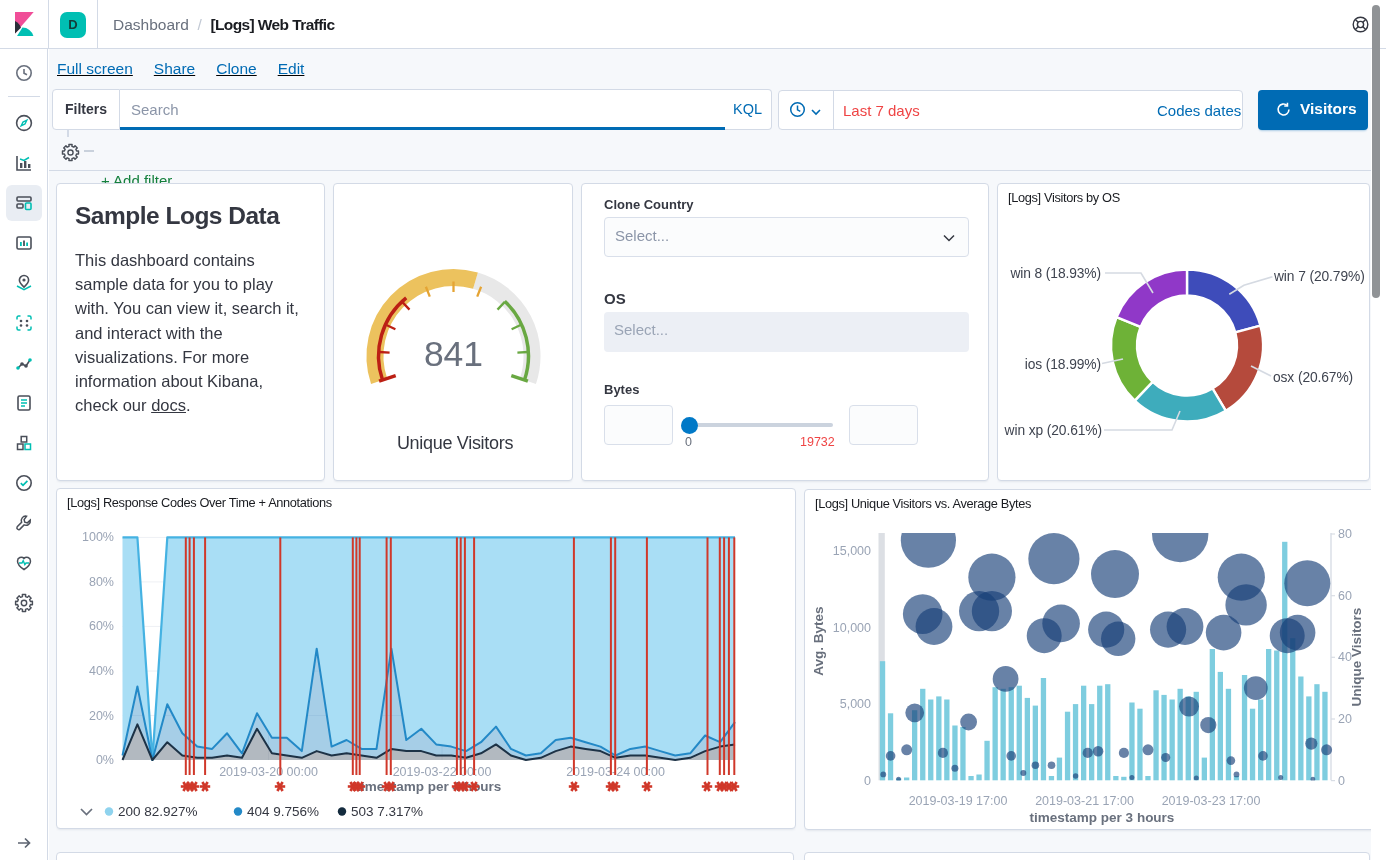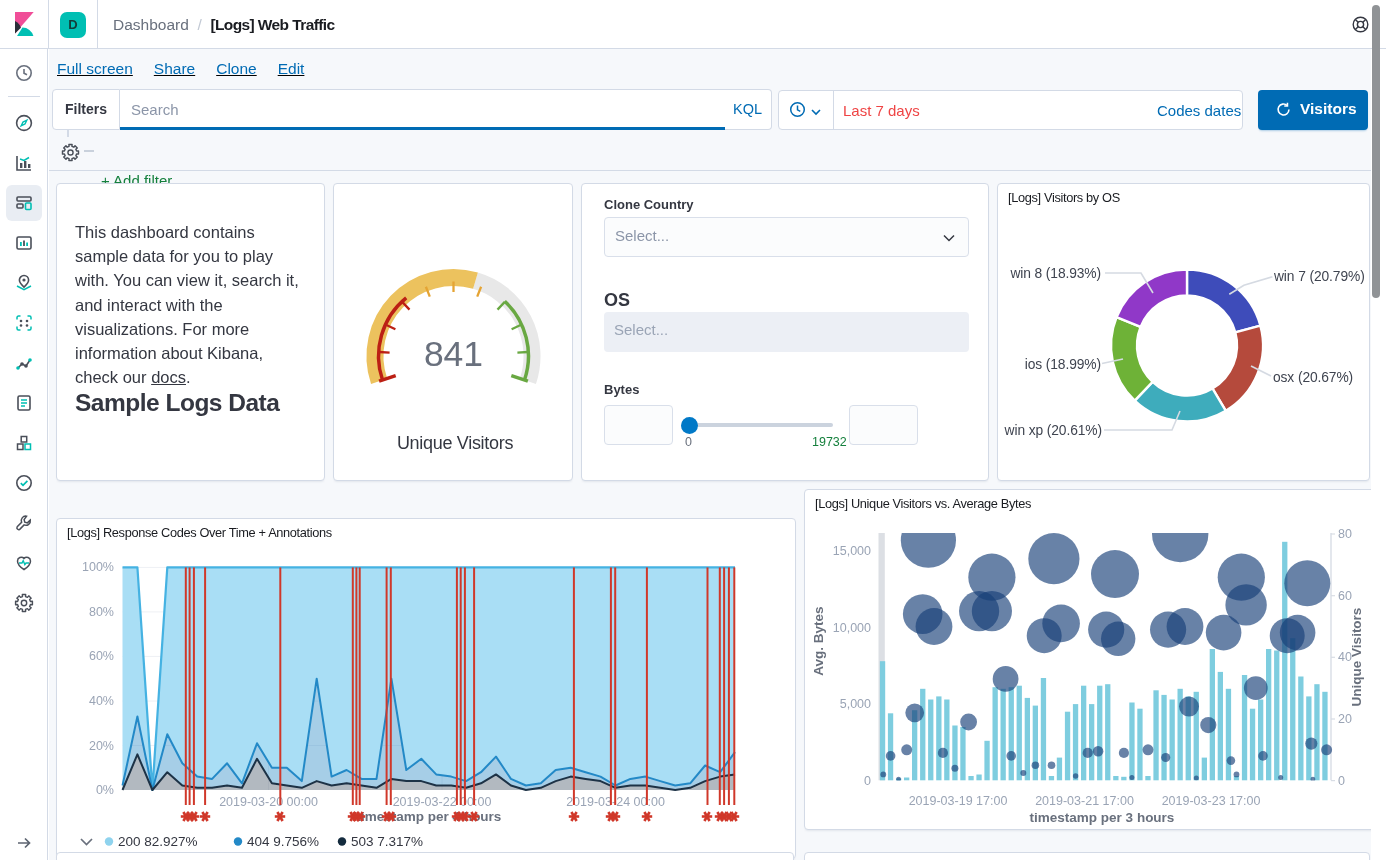--- a/index.html
+++ b/index.html
@@ -140,22 +140,22 @@
 <div class="abs" style="left:61px;top:143px;"><svg width="19" height="19" viewBox="0 0 20 20">
       <path d="M8.32,1.57 L11.68,1.57 L11.51,3.58 L13.47,4.39 L14.78,2.85 L17.15,5.22 L15.61,6.53 L16.42,8.49 L18.43,8.32 L18.43,11.68 L16.42,11.51 L15.61,13.47 L17.15,14.78 L14.78,17.15 L13.47,15.61 L11.51,16.42 L11.68,18.43 L8.32,18.43 L8.49,16.42 L6.53,15.61 L5.22,17.15 L2.85,14.78 L4.39,13.47 L3.58,11.51 L1.57,11.68 L1.57,8.32 L3.58,8.49 L4.39,6.53 L2.85,5.22 L5.22,2.85 L6.53,4.39 L8.49,3.58 Z" fill="none" stroke="#4a4f59" stroke-width="1.5" stroke-linejoin="round"></path>
       <circle cx="10" cy="10" r="2.7" fill="none" stroke="#4a4f59" stroke-width="1.5"></circle>
     </svg></div>
 <div class="abs" style="left:84px;top:150px;width:10px;height:1.5px;background:#c9d1dc;"></div>
 <div class="abs" style="left:101px;top:152px;font-size:15px;color:#15803d;margin-top:20px;">+ Add filter</div>
 <div class="abs" style="left:49px;top:170px;width:1337px;height:1px;background:#d3dae6;"></div>
 
 <div class="panel" style="left:56px;top:183px;width:269px;height:298px;">
   <div style="position:absolute;left:18px;top:18px;width:233px;">
+    <div style="font-size:24.5px;font-weight:bold;color:#343741;letter-spacing:-0.5px;">Sample Logs Data</div>
     <div style="margin-top:18px;font-size:16.5px;line-height:24.2px;color:#343741;">This dashboard contains sample data for you to play with. You can view it, search it, and interact with the visualizations. For more information about Kibana, check our <span style="text-decoration:underline;">docs</span>.</div>
-    <div style="font-size:24.5px;font-weight:bold;color:#343741;letter-spacing:-0.5px;">Sample Logs Data</div>
   </div>
 </div>
 
 <div class="panel" style="left:333px;top:183px;width:240px;height:298px;"><svg width="240" height="298" viewBox="0 0 240 298" font-family="Liberation Sans, sans-serif">
       <path d="M 141.5 96.7 A 78.5 78.5 0 0 1 193.9 197.2" fill="none" stroke="#e8e8e8" stroke-width="17" stroke-linecap="butt"></path>
       <path d="M 45.1 197.2 A 78.5 78.5 0 0 1 141.5 96.7" fill="none" stroke="#ecc25e" stroke-width="17" stroke-linecap="butt"></path>
       <path d="M 48.5 196 A 75 75 0 0 1 72.2 113.8" fill="none" stroke="#bc2014" stroke-width="3.5" stroke-linecap="butt"></path>
       <path d="M 170.7 117.2 A 75 75 0 0 1 190.5 196" fill="none" stroke="#69a842" stroke-width="3.5" stroke-linecap="butt"></path>
       <line x1="45.1" y1="197.2" x2="61.7" y2="191.6" stroke="#bc2014" stroke-width="3.5"></line>
       <line x1="45.1" y1="168" x2="55.6" y2="168.6" stroke="#bc2014" stroke-width="2.3"></line>
@@ -173,31 +173,31 @@
     </svg></div>
 
 <div class="panel" style="left:581px;top:183px;width:408px;height:298px;">
   <div class="abs" style="left:22px;top:13px;font-size:13px;font-weight:bold;color:#343741;">Clone Country</div>
   <div class="abs" style="left:22px;top:33px;width:365px;height:40px;background:#fbfcfd;border:1px solid #d9dfea;border-radius:4px;">
     <div class="abs" style="left:10px;top:9px;font-size:15px;color:#8b95a8;">Select...</div>
     <div class="abs" style="right:12px;top:13px;"><svg width="14" height="14" viewBox="0 0 14 14">
           <path d="M2 4.5l5 5 5-5" fill="none" stroke="#343741" stroke-width="1.5"></path>
         </svg></div>
   </div>
-  <div class="abs" style="left:22px;top:106px;font-size:18px;font-weight:bold;color:#343741;">OS</div>
+  <div class="abs" style="left:22px;top:106px;font-size:15px;font-weight:bold;color:#343741;">OS</div>
   <div class="abs" style="left:22px;top:128px;width:365px;height:40px;background:#eceff5;border-radius:4px;">
     <div class="abs" style="left:10px;top:9px;font-size:15px;color:#9aa4b5;">Select...</div>
   </div>
   <div class="abs" style="left:22px;top:198px;font-size:13px;font-weight:bold;color:#343741;">Bytes</div>
   <div class="abs" style="left:22px;top:221px;width:69px;height:40px;background:#fbfcfd;border:1px solid #d9dfea;border-radius:4px;"></div>
   <div class="abs" style="left:267px;top:221px;width:69px;height:40px;background:#fbfcfd;border:1px solid #d9dfea;border-radius:4px;"></div>
   <div class="abs" style="left:107px;top:239px;width:144px;height:4px;background:#cbd3de;border-radius:2px;"></div>
   <div class="abs" style="left:99px;top:232.5px;width:17px;height:17px;border-radius:50%;background:#0179c7;"></div>
   <div class="abs" style="left:103px;top:251px;font-size:12.5px;color:#69707d;">0</div>
-  <div class="abs" style="left:230px;top:251px;font-size:12.5px;color:#15803d;">19732</div>
+  <div class="abs" style="left:218px;top:251px;font-size:12.5px;color:#ef4444;">19732</div>
 </div>
 
 <div class="panel" style="left:997px;top:183px;width:373px;height:298px;">
   <div class="ptitle">[Logs] Visitors by OS</div>
   <svg width="373" height="298" viewBox="0 0 373 298" font-family="Liberation Sans, sans-serif">
       <path d="M 189 85.5 A 76 76 0 0 1 262.4 141.6 L 237.3 148.4 A 50 50 0 0 0 189 111.5 Z" fill="#3e4cba" stroke="#ffffff" stroke-width="2.4"></path>
       <path d="M 262.4 141.6 A 76 76 0 0 1 227.8 226.8 L 214.5 204.5 A 50 50 0 0 0 237.3 148.4 Z" fill="#b54a3c" stroke="#ffffff" stroke-width="2.4"></path>
       <path d="M 227.8 226.8 A 76 76 0 0 1 136.7 216.7 L 154.6 197.8 A 50 50 0 0 0 214.5 204.5 Z" fill="#3eacbc" stroke="#ffffff" stroke-width="2.4"></path>
       <path d="M 136.7 216.7 A 76 76 0 0 1 118.5 133.2 L 142.6 142.9 A 50 50 0 0 0 154.6 197.8 Z" fill="#6eb237" stroke="#ffffff" stroke-width="2.4"></path>
       <path d="M 118.5 133.2 A 76 76 0 0 1 189 85.5 L 189 111.5 A 50 50 0 0 0 142.6 142.9 Z" fill="#9038c8" stroke="#ffffff" stroke-width="2.4"></path>
@@ -207,21 +207,21 @@
       <polyline points="273,192 253,182" fill="none" stroke="#d5dae2" stroke-width="1.6"></polyline>
       <polyline points="106,246 174,246 182,227" fill="none" stroke="#d5dae2" stroke-width="1.6"></polyline>
       <text x="103" y="94" text-anchor="end" font-size="13.8" letter-spacing="-0.1" fill="#3f4450">win 8 (18.93%)</text>
       <text x="276" y="97" text-anchor="start" font-size="13.8" letter-spacing="-0.1" fill="#3f4450">win 7 (20.79%)</text>
       <text x="103" y="184.7" text-anchor="end" font-size="13.8" letter-spacing="-0.1" fill="#3f4450">ios (18.99%)</text>
       <text x="275" y="197.7" text-anchor="start" font-size="13.8" letter-spacing="-0.1" fill="#3f4450">osx (20.67%)</text>
       <text x="104" y="251" text-anchor="end" font-size="13.8" letter-spacing="-0.1" fill="#3f4450">win xp (20.61%)</text>
     </svg>
 </div>
 
-<div class="panel" style="left:56px;top:518px;width:740px;height:341px;">
+<div class="panel" style="left:56px;top:488px;width:740px;height:341px;">
   <div class="ptitle">[Logs] Response Codes Over Time + Annotations</div>
   <div class="abs" style="left:0;top:0;"><svg width="740" height="341" viewBox="0 0 740 341" font-family="Liberation Sans, sans-serif">
         <line x1="65.5" y1="226.5" x2="678.0" y2="226.5" stroke="#eef0f4" stroke-width="1"></line>
         <line x1="65.5" y1="182" x2="678.0" y2="182" stroke="#eef0f4" stroke-width="1"></line>
         <line x1="65.5" y1="137.4" x2="678.0" y2="137.4" stroke="#eef0f4" stroke-width="1"></line>
         <line x1="65.5" y1="92.9" x2="678.0" y2="92.9" stroke="#eef0f4" stroke-width="1"></line>
         <line x1="65.5" y1="48.4" x2="678.0" y2="48.4" stroke="#eef0f4" stroke-width="1"></line>
         <line x1="211.5" y1="48.4" x2="211.5" y2="271.0" stroke="#eef0f4" stroke-width="1"></line>
         <line x1="385" y1="48.4" x2="385" y2="271.0" stroke="#eef0f4" stroke-width="1"></line>
         <line x1="558.5" y1="48.4" x2="558.5" y2="271.0" stroke="#eef0f4" stroke-width="1"></line>

